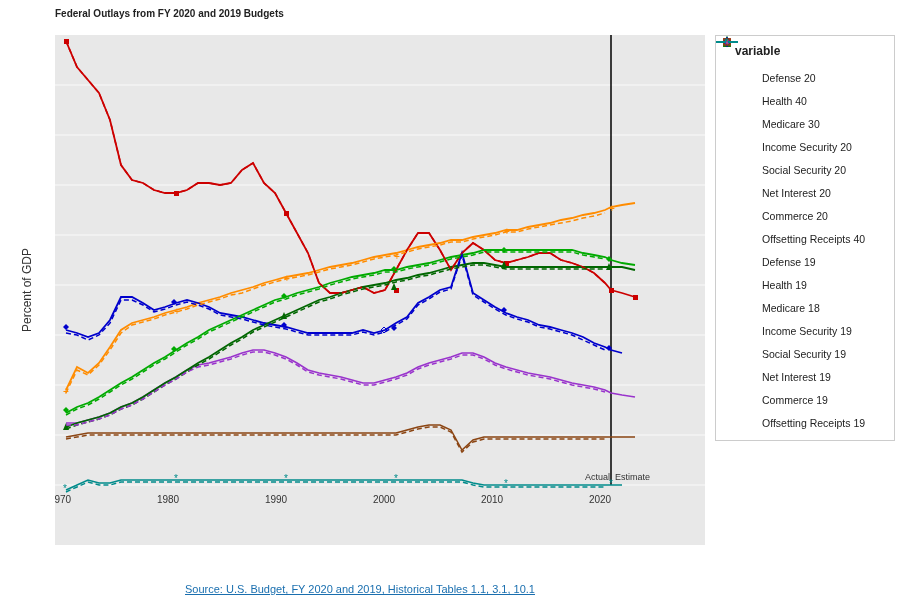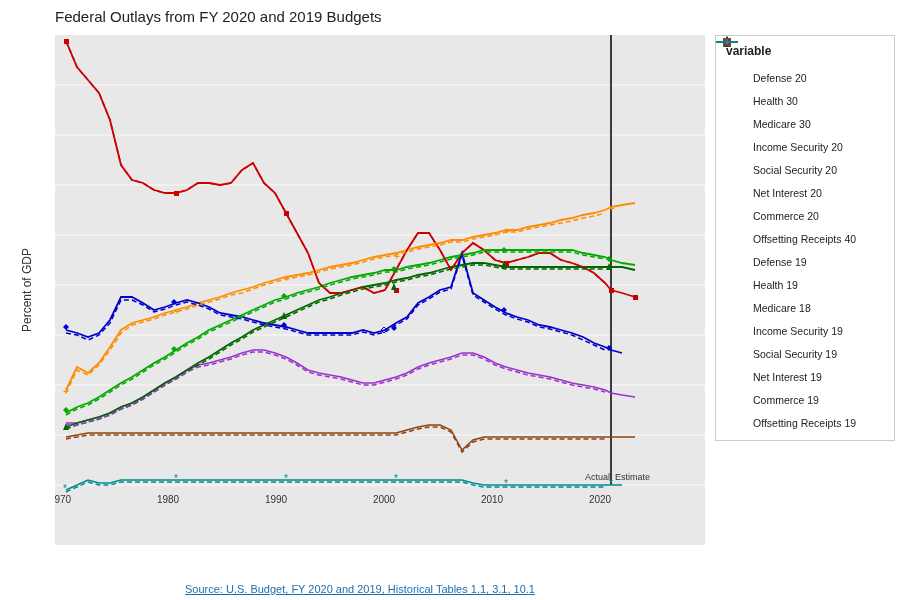--- a/index.html
+++ b/index.html
@@ -1,23 +1,23 @@
 <!DOCTYPE html>
 <html><head>
   <meta charset="utf-8">
   <style>
     * { box-sizing: border-box; margin: 0; padding: 0; }
     body { background: #fff; font-family: Arial, sans-serif; width: 900px; height: 600px; overflow: hidden; }
     .container { width: 900px; height: 600px; position: relative; background: #fff; }
-    .title { position: absolute; top: 8px; left: 55px; font-size: 15px; font-weight: normal; color: #222; }
+    .title { position: absolute; top: 8px; left: 55px; font-size: 10px; font-weight: bold; color: #222; }
     .chart-area { position: absolute; top: 35px; left: 55px; width: 650px; height: 510px; background: #e8e8e8; }
     .y-axis-label { position: absolute; top: 35px; left: 5px; width: 45px; height: 510px; display: flex; align-items: center; justify-content: center; }
     .y-axis-label span { transform: rotate(-90deg); white-space: nowrap; font-size: 12px; color: #333; }
     .source-text { position: absolute; bottom: 5px; left: 0; width: 720px; text-align: center; font-size: 11px; color: #1a6faf; text-decoration: underline; }
-    .legend { position: absolute; top: 35px; left: 715px; width: 180px; background: #fff; border: 1px solid #ccc; padding: 8px 10px; font-size: 10.5px; }
+    .legend { position: absolute; top: 35px; left: 715px; width: 180px; background: #fff; border: 1px solid #ccc; padding: 8px 19px; font-size: 10.5px; }
     .legend-title { font-size: 12px; font-weight: bold; margin-bottom: 6px; color: #222; }
     .legend-item { display: flex; align-items: center; margin-bottom: 3px; }
     .legend-icon { width: 22px; height: 12px; margin-right: 5px; display: flex; align-items: center; justify-content: center; flex-shrink: 0; }
     .legend-label { font-size: 10.5px; color: #222; margin-top: 8px; }
     svg { position: absolute; top: 0; left: 0; width: 650px; height: 480px; }
     .grid-line { stroke: #fff; stroke-width: 0.8; }
     .axis-tick { font-size: 10px; fill: #333; }
   </style>
 </head>
 <body>
@@ -155,21 +155,21 @@
         </div>
       <span class="legend-label">Defense 20</span>
     </div>
     <div class="legend-item">
       <div class="legend-icon">
           <svg width="22" height="12">
             <line x1="0" y1="6" x2="22" y2="6" stroke="#00AA00" stroke-width="2"></line>
             <polygon points="11,2 14,10 8,10" fill="#00AA00"></polygon>
           </svg>
         </div>
-      <span class="legend-label">Health 30</span>
+      <span class="legend-label">Health 40</span>
     </div>
     <div class="legend-item">
       <div class="legend-icon">
           <svg width="22" height="12">
             <line x1="0" y1="6" x2="22" y2="6" stroke="#006600" stroke-width="2"></line>
             <polygon points="11,2 14,10 8,10" fill="#006600"></polygon>
           </svg>
         </div>
       <span class="legend-label">Medicare 30</span>
     </div>

